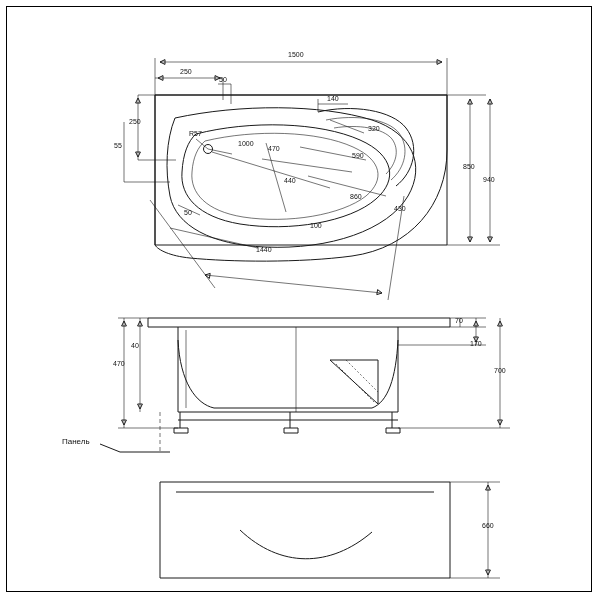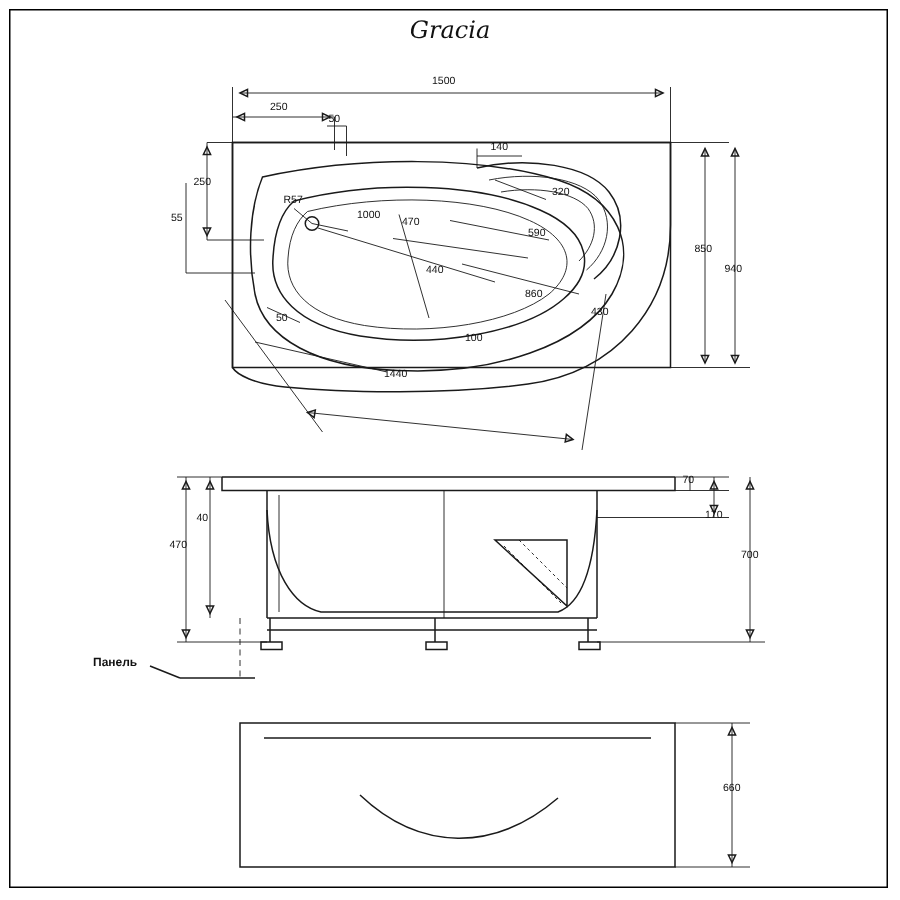--- a/index.html
+++ b/index.html
@@ -16,21 +16,20 @@
   .dash{stroke:#1a1a1a;stroke-width:0.6;fill:none;stroke-dasharray:4 3;}
   .dash2{stroke:#1a1a1a;stroke-width:0.6;fill:none;stroke-dasharray:2 2;}
 </style>
 </head>
 <body>
 
 <div id="sheet">
 
   <div class="frame"></div>
 
-  <div class="title">Gracia</div>
 
   <svg width="600" height="600">
 
     <path class="ln" d="M155,95 L447,95 L447,245 L155,245 Z"></path>
 
     <path class="ln" d="M155,95 L447,95 L447,150
                         C447,205 410,248 352,256
                         C300,263 230,262 190,258
                         C170,256 158,250 155,245 Z"></path>
 
@@ -194,16 +193,16 @@
   <div class="dim" style="left:256px;top:246px;">1440</div>
   <div class="dim" style="left:463px;top:163px;">850</div>
   <div class="dim" style="left:483px;top:176px;">940</div>
 
   <div class="dim" style="left:113px;top:360px;">470</div>
   <div class="dim" style="left:131px;top:342px;">40</div>
   <div class="dim" style="left:455px;top:317px;">70</div>
   <div class="dim" style="left:470px;top:340px;">170</div>
   <div class="dim" style="left:494px;top:367px;">700</div>
 
-  <div class="lbl" style="left:62px;top:437px;font-weight:bold;">Панель</div>
+  <div class="lbl" style="left:62px;top:437px;">Панель</div>
   <div class="dim" style="left:482px;top:522px;">660</div>
 
 </div>
 
 </body></html>

